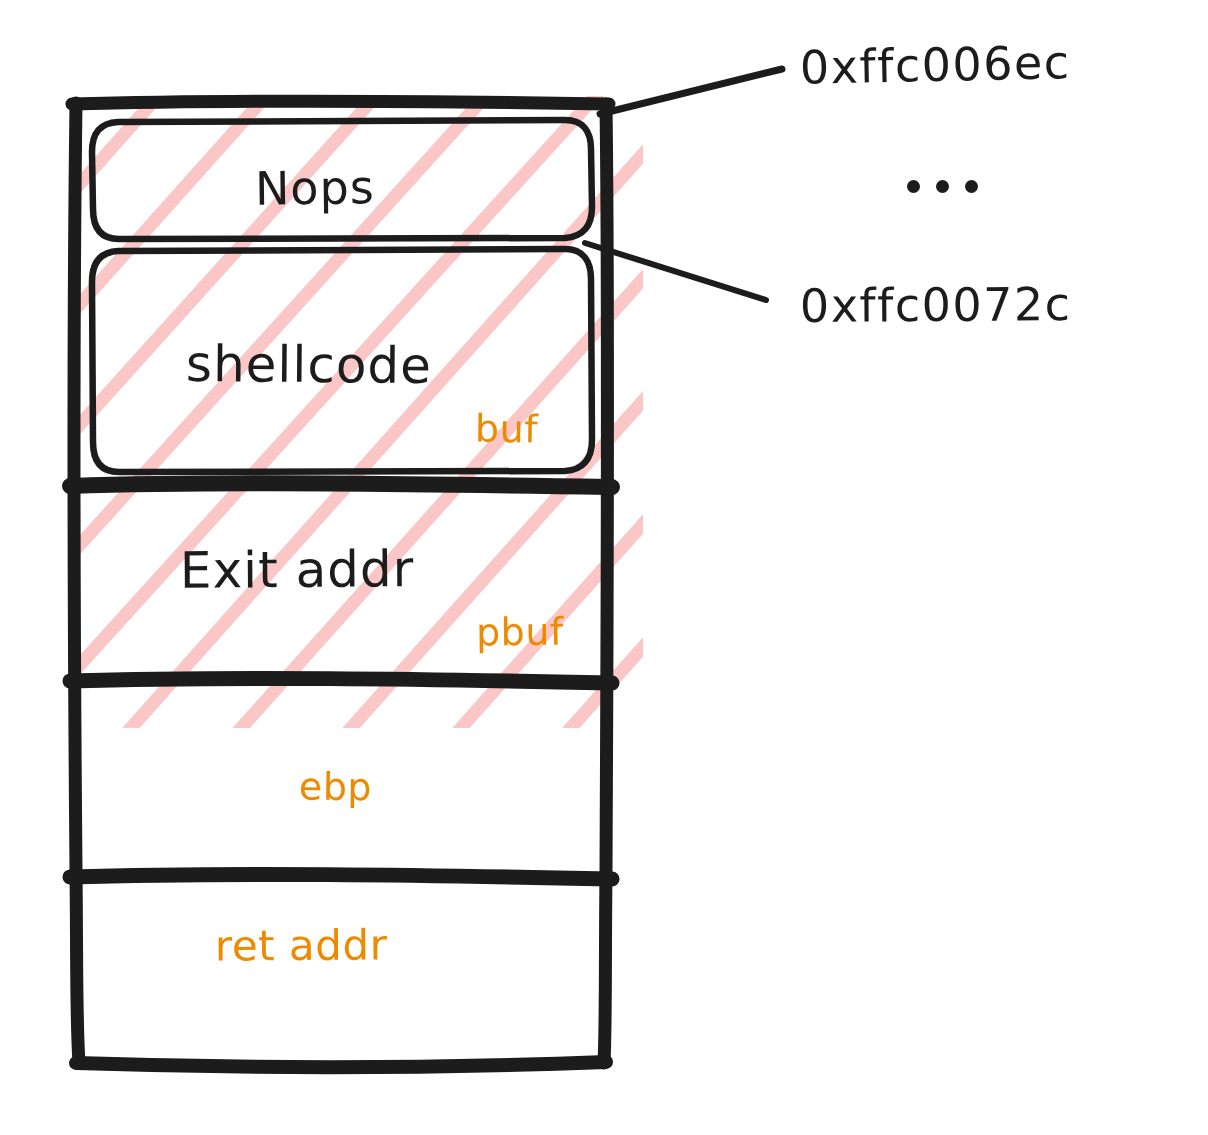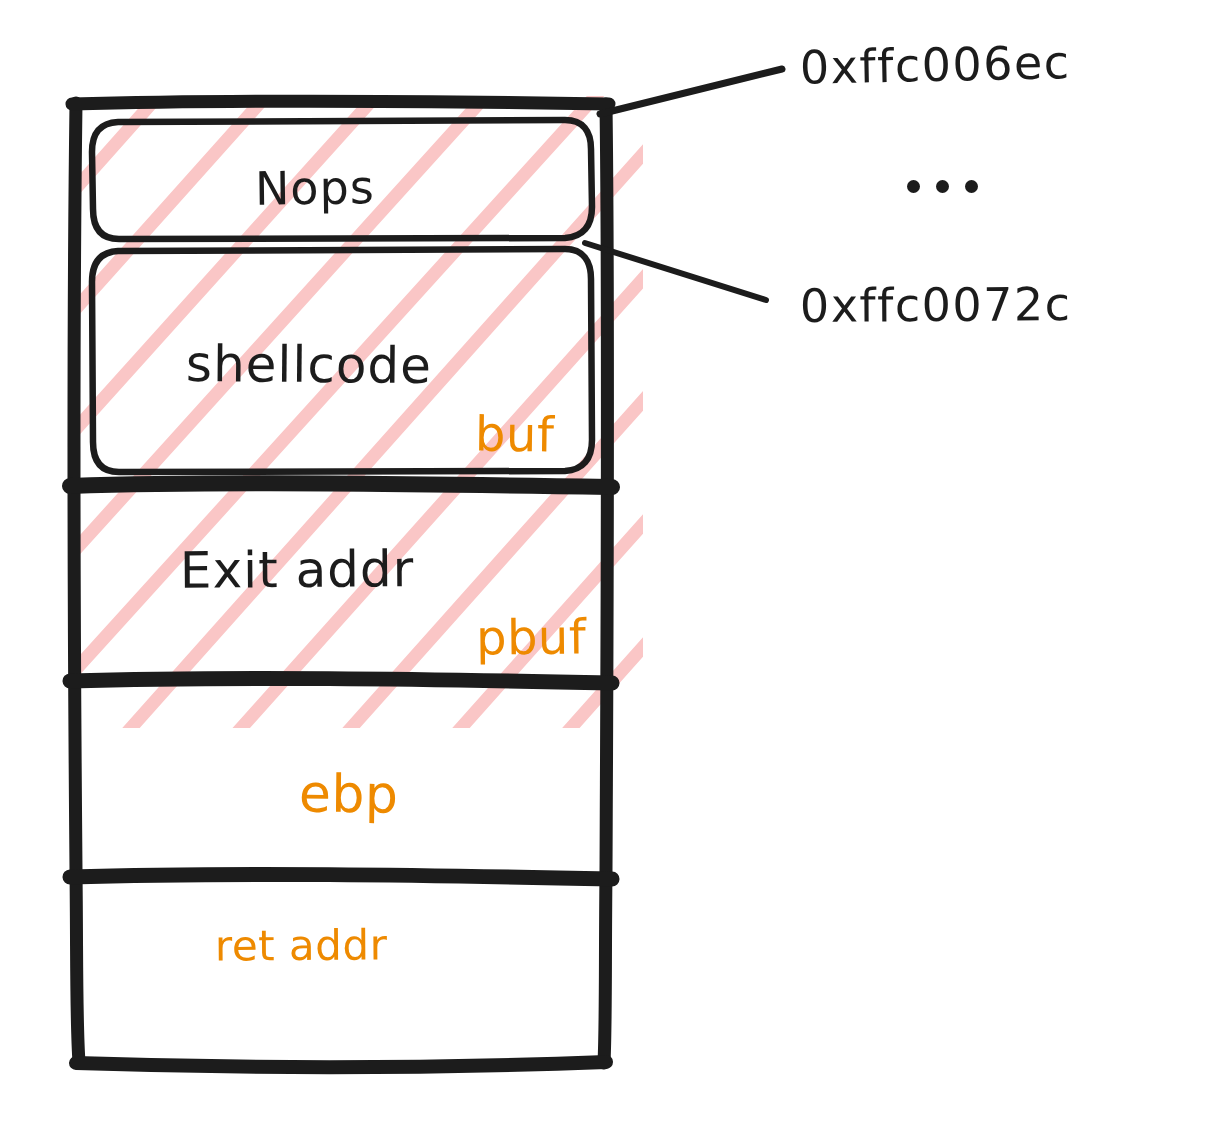--- a/index.html
+++ b/index.html
@@ -39,21 +39,21 @@
   .addr {
     font-size: 46px;
     letter-spacing: 1.5px;
     font-weight: 400;
   }
   .celllabel {
     font-size: 46px;
     letter-spacing: 1px;
   }
   .annot {
-    font-size: 48px;
+    font-size: 38px;
     letter-spacing: 0.5px;
   }
   .ellipsis-dots {
     position: absolute;
     display: flex;
     gap: 16px;
   }
   .ellipsis-dots span {
     display: block;
     width: 13px;
@@ -131,21 +131,21 @@
   <div class="txt celllabel ink-black w1" style="left:255px; top:165px;">Nops</div>
 
   <div class="txt celllabel ink-black w2" style="left:186px; top:340px; font-size:50px;">shellcode</div>
 
   <div class="txt celllabel ink-black w3" style="left:180px; top:545px; font-size:50px;">Exit addr</div>
 
   <div class="txt annot ink-orange w4" style="left:475px; top:410px;">buf</div>
 
   <div class="txt annot ink-orange w5" style="left:476px; top:613px;">pbuf</div>
 
-  <div class="txt annot ink-orange w6" style="left:299px; top:768px; font-size:52px;">ebp</div>
+  <div class="txt annot ink-orange w6" style="left:299px; top:768px; font-size:38px;">ebp</div>
 
   <div class="txt annot ink-orange w3" style="left:215px; top:925px; font-size:42px;">ret addr</div>
 
   <div class="txt addr ink-black w7" style="left:800px; top:42px;">0xffc006ec</div>
 
   <div class="txt addr ink-black w3" style="left:800px; top:282px;">0xffc0072c</div>
 
   <div class="ellipsis-dots" style="left:907px; top:180px;">
     <span></span>
     <span></span>

